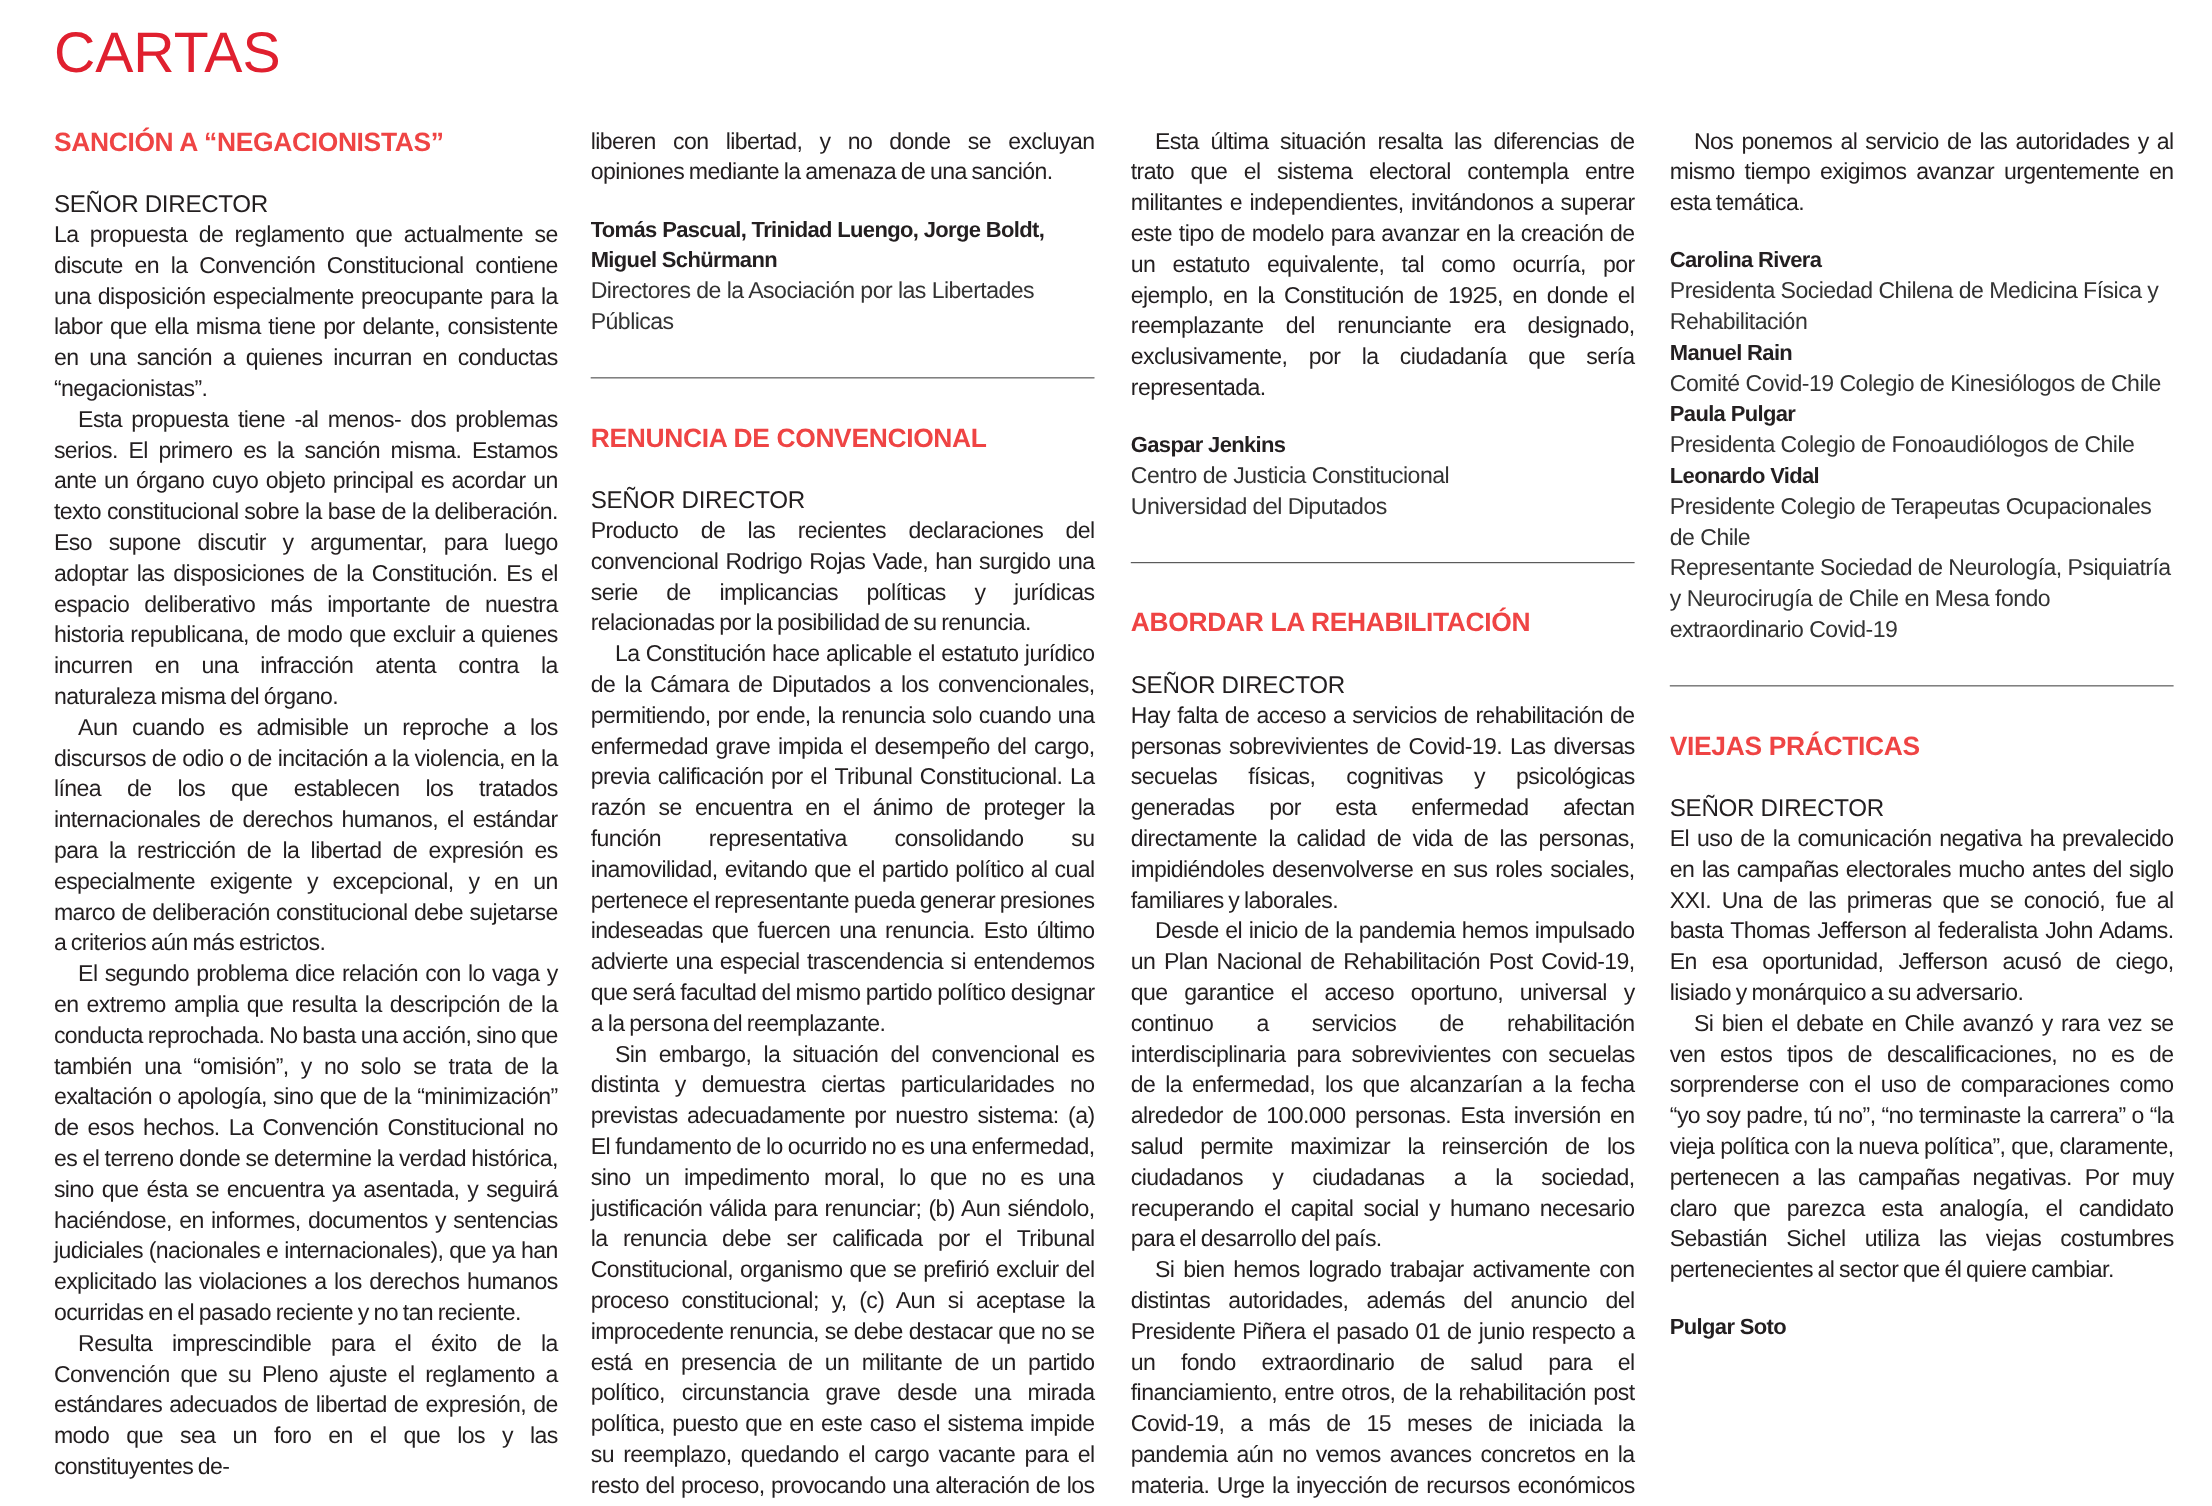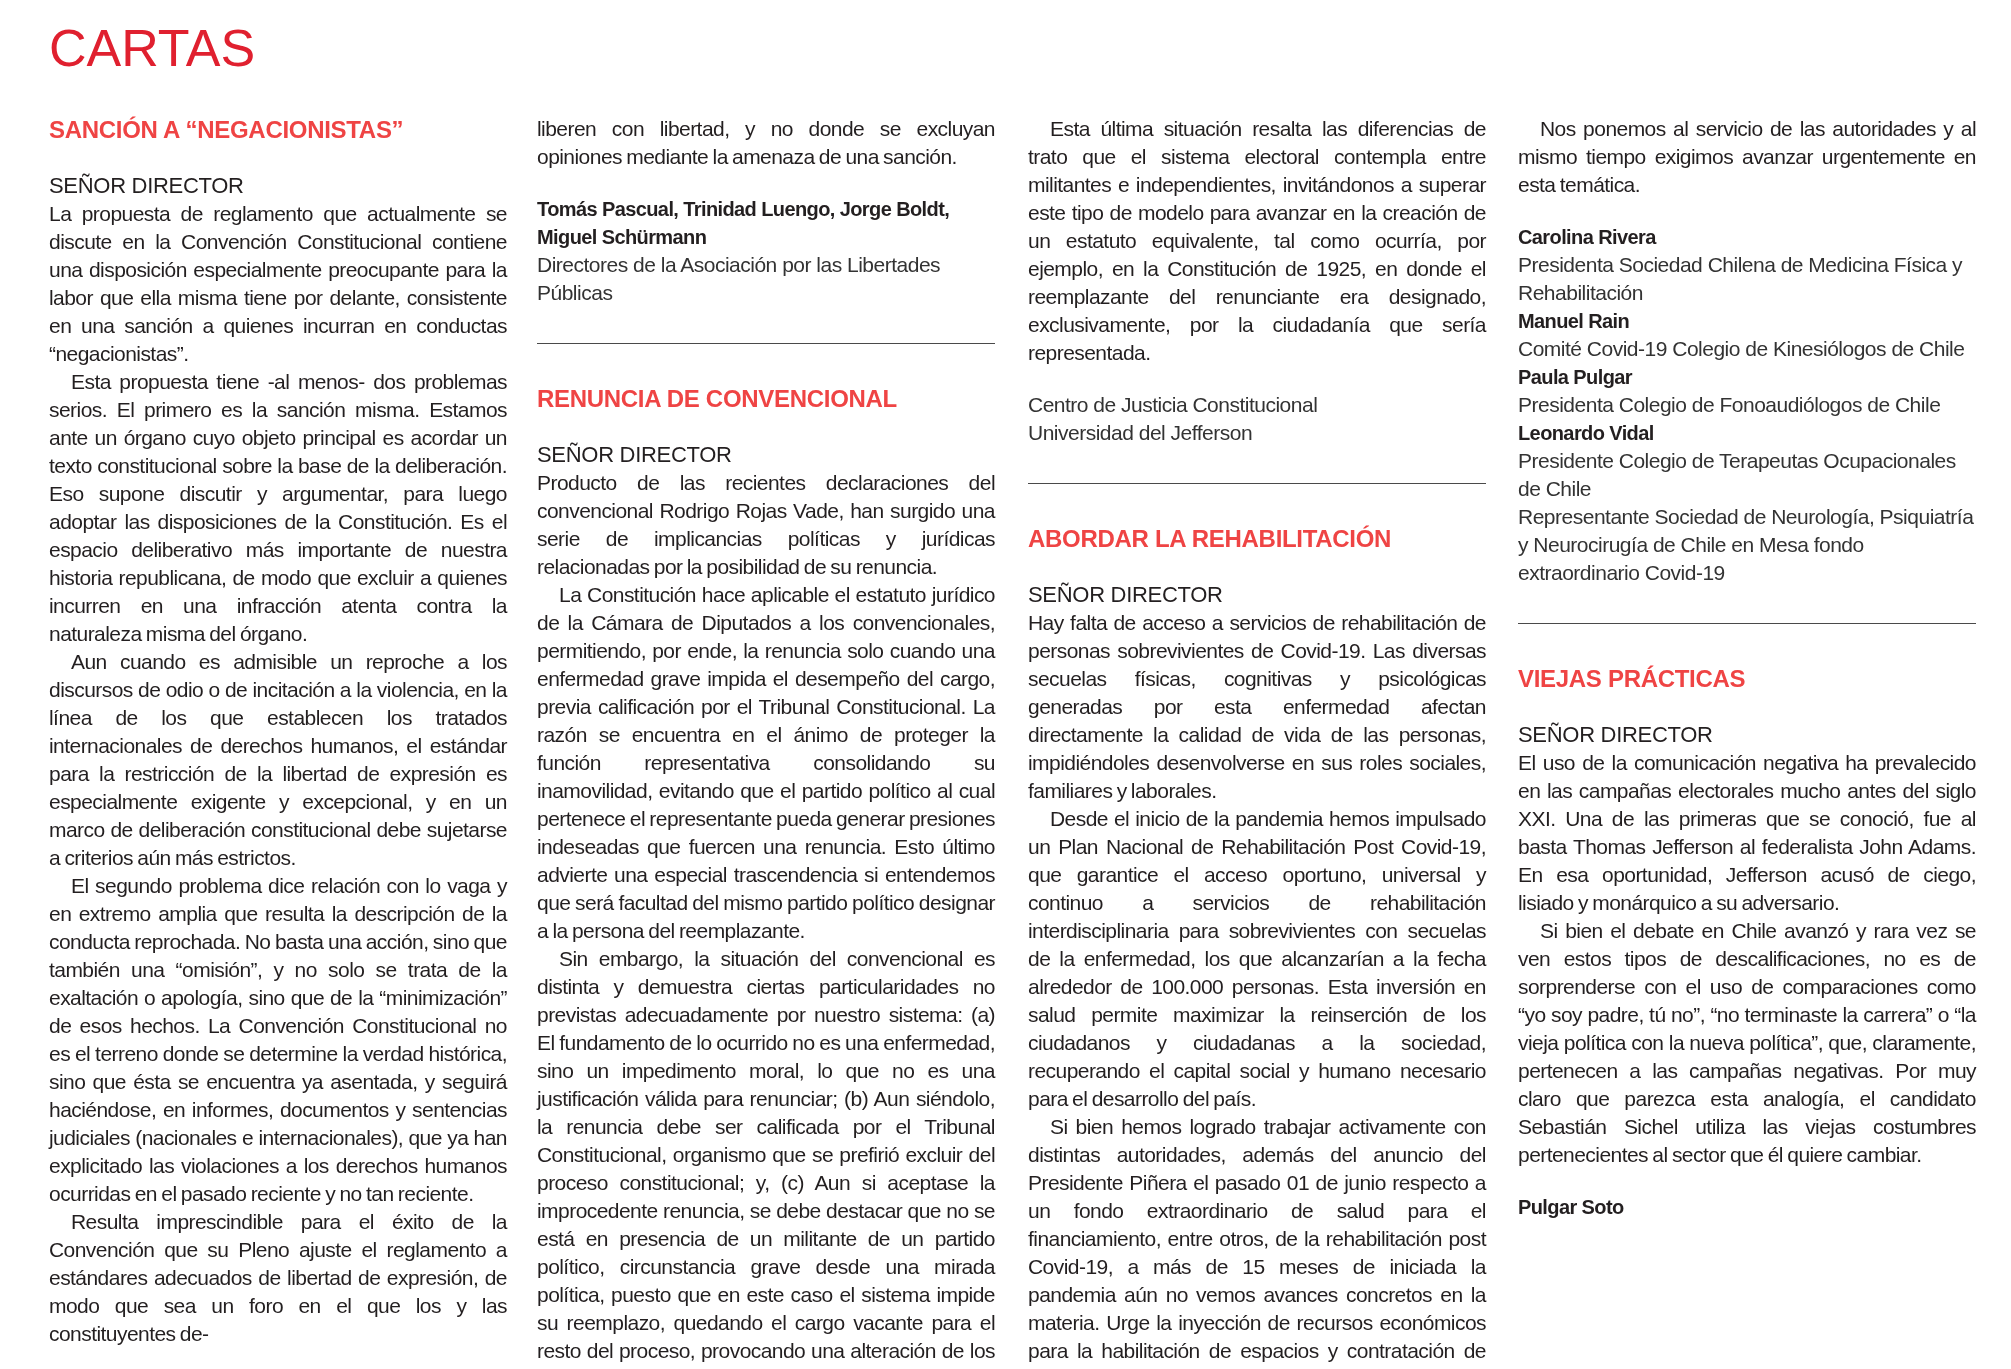--- a/index.html
+++ b/index.html
@@ -53,22 +53,23 @@
     <p class="salutation">SEÑOR DIRECTOR</p>
     <p class="para">Producto de las recientes declaraciones del convencional Rodrigo Rojas Vade, han surgido una serie de implicancias políticas y jurídicas relacionadas por la posibilidad de su renuncia.</p>
     <p class="para indent">La Constitución hace aplicable el estatuto jurídico de la Cámara de Diputados a los convencionales, permitiendo, por ende, la renuncia solo cuando una enfermedad grave impida el desempeño del cargo, previa calificación por el Tribunal Constitucional. La razón se encuentra en el ánimo de proteger la función representativa consolidando su inamovilidad, evitando que el partido político al cual pertenece el representante pueda generar presiones indeseadas que fuercen una renuncia. Esto último advierte una especial trascendencia si entendemos que será facultad del mismo partido político designar a la persona del reemplazante.</p>
     <p class="para indent">Sin embargo, la situación del convencional es distinta y demuestra ciertas particularidades no previstas adecuadamente por nuestro sistema: (a) El fundamento de lo ocurrido no es una enfermedad, sino un impedimento moral, lo que no es una justificación válida para renunciar; (b) Aun siéndolo, la renuncia debe ser calificada por el Tribunal Constitucional, organismo que se prefirió excluir del proceso constitucional; y, (c) Aun si aceptase la improcedente renuncia, se debe destacar que no se está en presencia de un militante de un partido político, circunstancia grave desde una mirada política, puesto que en este caso el sistema impide su reemplazo, quedando el cargo vacante para el resto del proceso, provocando una alteración de los quórums de votación en la Convención.</p>
   </article>
 </div>
 
 <div class="col" id="col3">
   <p class="para indent">Esta última situación resalta las diferencias de trato que el sistema electoral contempla entre militantes e independientes, invitándonos a superar este tipo de modelo para avanzar en la creación de un estatuto equivalente, tal como ocurría, por ejemplo, en la Constitución de 1925, en donde el reemplazante del renunciante era designado, exclusivamente, por la ciudadanía que sería representada.</p>
   <div class="sig">
+    <p class="sig-name">Gaspar Jenkins</p>
     <p class="sig-role">Centro de Justicia Constitucional</p>
-    <p class="sig-role">Universidad del Jefferson</p>
+    <p class="sig-role">Universidad del Diputados</p>
   </div>
   <hr class="rule">
   <article>
     <h2 class="headline">ABORDAR LA REHABILITACIÓN</h2>
     <p class="salutation">SEÑOR DIRECTOR</p>
     <p class="para">Hay falta de acceso a servicios de rehabilitación de personas sobrevivientes de Covid-19. Las diversas secuelas físicas, cognitivas y psicológicas generadas por esta enfermedad afectan directamente la calidad de vida de las personas, impidiéndoles desenvolverse en sus roles sociales, familiares y laborales.</p>
     <p class="para indent">Desde el inicio de la pandemia hemos impulsado un Plan Nacional de Rehabilitación Post Covid-19, que garantice el acceso oportuno, universal y continuo a servicios de rehabilitación interdisciplinaria para sobrevivientes con secuelas de la enfermedad, los que alcanzarían a la fecha alrededor de 100.000 personas. Esta inversión en salud permite maximizar la reinserción de los ciudadanos y ciudadanas a la sociedad, recuperando el capital social y humano necesario para el desarrollo del país.</p>
     <p class="para indent">Si bien hemos logrado trabajar activamente con distintas autoridades, además del anuncio del Presidente Piñera el pasado 01 de junio respecto a un fondo extraordinario de salud para el financiamiento, entre otros, de la rehabilitación post Covid-19, a más de 15 meses de iniciada la pandemia aún no vemos avances concretos en la materia. Urge la inyección de recursos económicos para la habilitación de espacios y contratación de profesionales de rehabilitación en los distintos niveles de atención, consi-</p>
   </article>
 </div>

